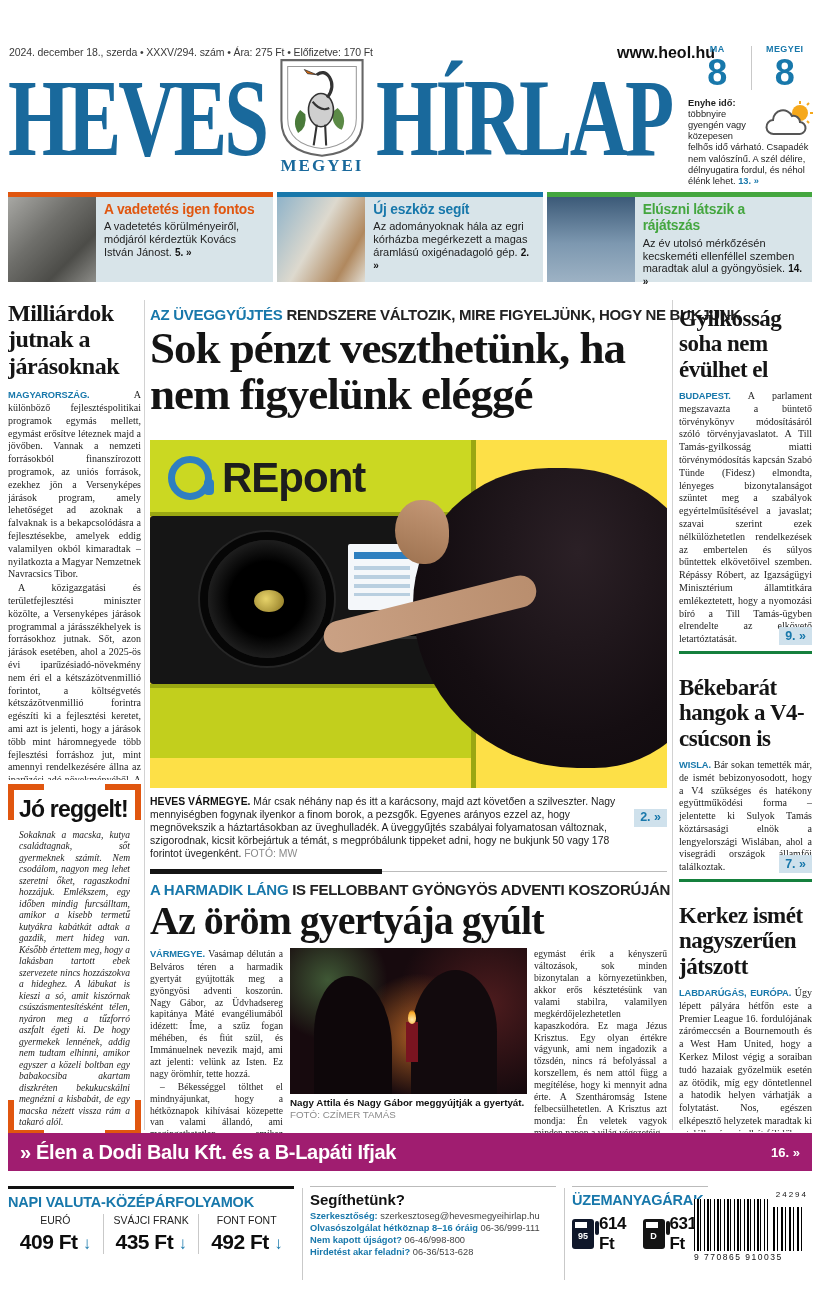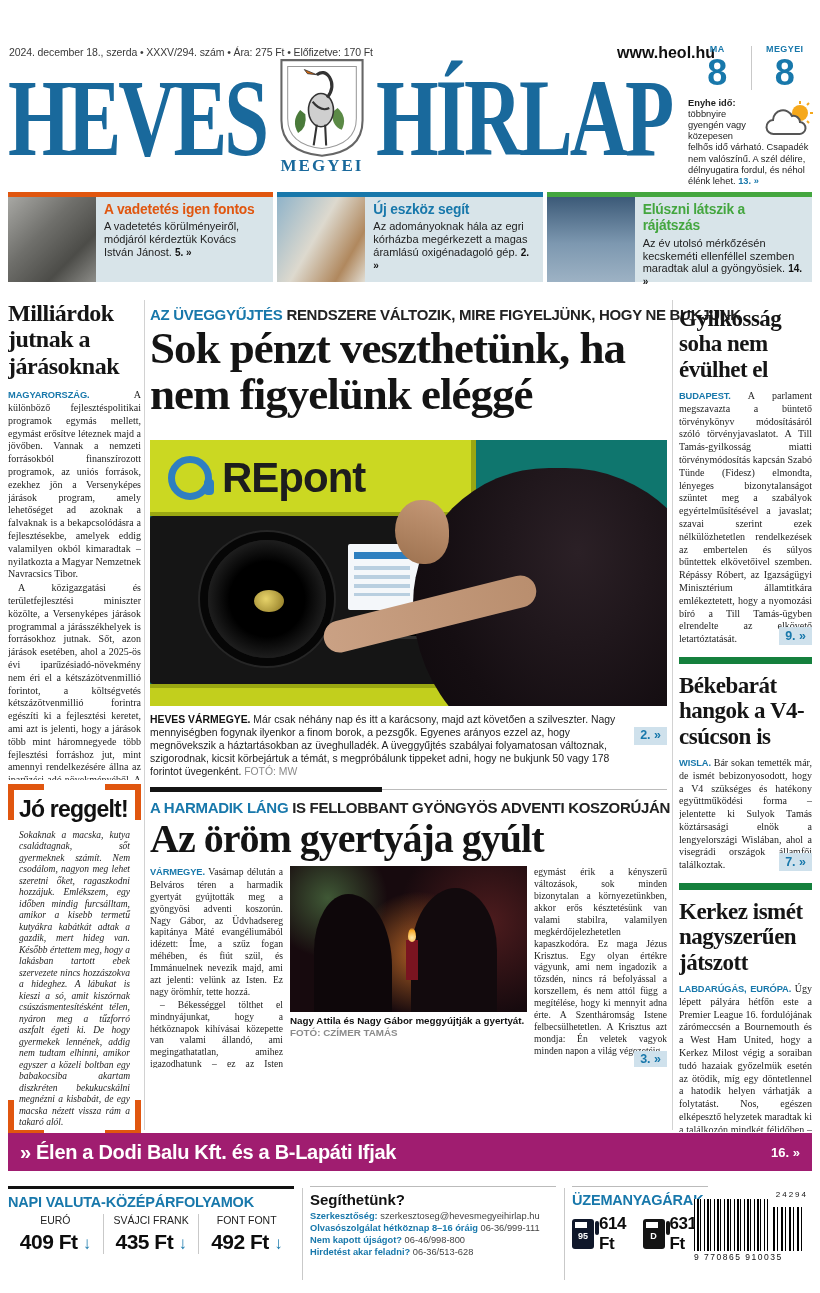--- a/index.html
+++ b/index.html
@@ -75,21 +75,21 @@
   .greet-body{font-family:"Liberation Serif",serif;font-style:italic;font-size:9.5px;line-height:1.21;
               text-align:justify;color:#222;margin:0;}
   
   .col-main{position:absolute;top:306px;left:150px;width:517px;}
   .kicker{font-size:15px;font-weight:bold;letter-spacing:-0.3px;color:#222;white-space:nowrap;}
   .k-blue{color:#1878ab;}
   .headline{font-family:"Liberation Serif",serif;font-weight:bold;font-size:45px;line-height:1.02;
             letter-spacing:-1px;color:#141414;margin:3px 0 22px 0;}
   .headline2{font-family:"Liberation Serif",serif;font-weight:bold;font-size:40px;line-height:1.05;
              letter-spacing:-1px;color:#141414;margin:2px 0 6px 0;}
-  .main-photo{position:relative;width:517px;height:266px;background:#0f766e;overflow:hidden;}
+  .main-photo{position:relative;width:517px;height:348px;background:#fde047;overflow:hidden;}
   .mp-seam{position:absolute;background:#9aa712;}
   .mp-top{position:absolute;left:0;top:0;width:62%;height:72px;background:#cbd822;}
   .mp-logo{position:absolute;left:18px;top:14px;display:flex;align-items:center;gap:10px;}
   .mp-mark{width:30px;height:30px;border:7px solid #2f7fc1;border-radius:50%;position:relative;}
   .mp-mark::after{content:"";position:absolute;right:-9px;bottom:-2px;width:10px;height:16px;background:#2f7fc1;border-radius:4px;}
   .mp-brand{font-size:42px;font-weight:bold;color:#1d1d1d;letter-spacing:-1px;font-family:"Liberation Sans",sans-serif;}
   .mp-machine{position:absolute;left:0;top:76px;width:62%;height:168px;background:#151515;border-radius:3px;}
   .mp-hole{position:absolute;left:58px;top:24px;width:118px;height:118px;border-radius:50%;
            background:radial-gradient(circle at 50% 50%,#000 45%,#1d1d1d 70%,#0a0a0a);
            box-shadow:0 0 0 8px #060606,0 0 0 10px #262626;}
@@ -124,26 +124,26 @@
       background:radial-gradient(circle at 16% 22%,rgba(90,140,80,.6),rgba(0,0,0,0) 26%),
                  radial-gradient(circle at 54% 60%,rgba(200,110,40,.85),rgba(0,0,0,0) 40%),
                  radial-gradient(circle at 84% 38%,rgba(130,45,45,.5),rgba(0,0,0,0) 42%),#170a0e;}
   .candle-photo::before{content:"";position:absolute;left:24px;top:28px;width:78px;height:130px;
       border-radius:44% 56% 0 0;background:#0e070a;}
   .candle-photo::after{content:"";position:absolute;right:30px;top:22px;width:86px;height:130px;
       border-radius:52% 48% 0 0;background:#120a0d;}
   .flame{position:absolute;left:118px;top:62px;width:8px;height:14px;border-radius:50% 50% 50% 50%/60% 60% 40% 40%;
       background:radial-gradient(circle at 50% 70%,#ffe9a8,#f7a928 70%,rgba(0,0,0,0));z-index:2;}
   .candle{position:absolute;left:116px;top:74px;width:12px;height:40px;background:#7a1420;z-index:1;}
-  .photo-cap{font-size:9.8px;line-height:1.2;margin-top:3px;color:#222;font-weight:bold;}
+  .photo-cap{font-size:9.8px;line-height:1.2;margin-top:3px;color:#222;}
   .photo-cap b{color:#111;}
   
   .col-right{position:absolute;top:306px;left:679px;width:133px;height:826px;overflow:hidden;}
   .r-art{position:relative;}
-  .r-art + .r-art{border-top:7px solid #15803d;margin-top:11px;padding-top:9px;}
+  .r-art + .r-art{border-top:3px solid #15803d;margin-top:5px;padding-top:21px;}
   
   .banner{position:absolute;top:1133px;left:8px;width:804px;height:38px;background:#a01d70;
           display:flex;align-items:center;justify-content:space-between;box-sizing:border-box;
           padding:0 12px;color:#fff;}
   .banner-text{font-size:20px;font-weight:bold;letter-spacing:-0.3px;}
   .banner-page{font-size:13px;font-weight:bold;}
   
   .footer{position:absolute;top:1186px;left:8px;width:804px;height:100px;}
   .f-title{font-size:14.5px;font-weight:bold;color:#1878ab;letter-spacing:-0.2px;margin:5px 0 4px 0;}
   .f-currency{position:absolute;left:0;top:0;width:286px;border-top:3px solid #111;}

